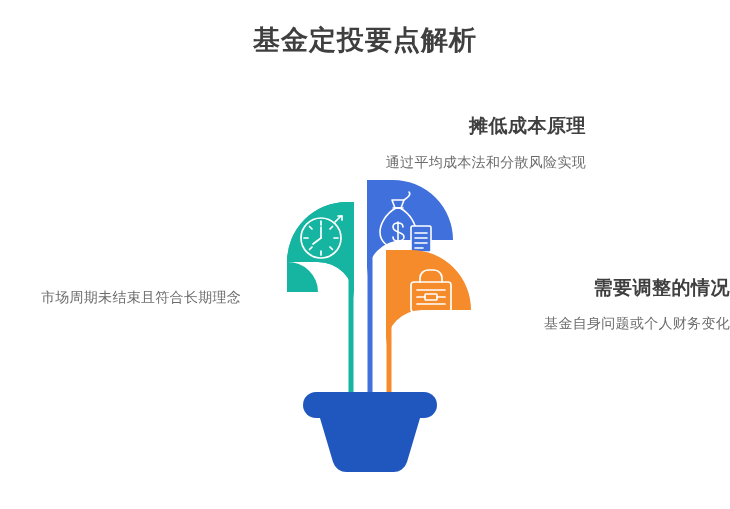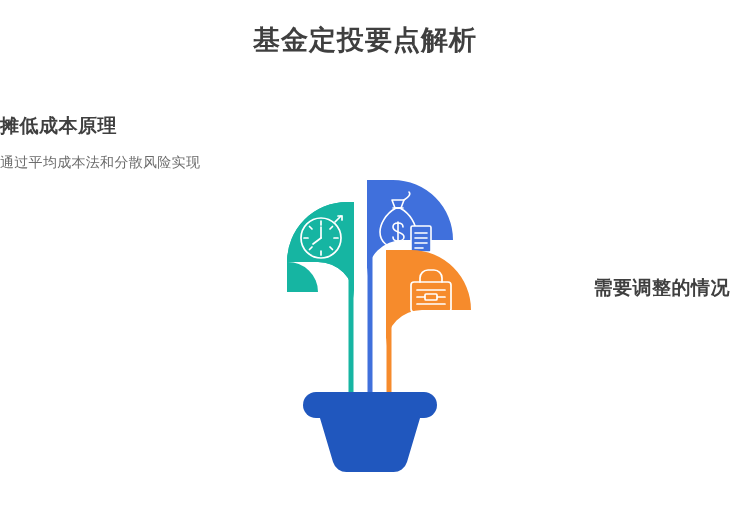--- a/index.html
+++ b/index.html
@@ -44,21 +44,21 @@
     color: #6c6c6c;
     letter-spacing: 0.3px;
     white-space: nowrap;
   }
 
   #block-top {
     position: absolute;
     top: 113px;
     left: 0;
     width: 586px;
-    text-align: left;
+    text-align: right;
   }
   #block-top .block-desc { margin-top: 15px; }
 
   #block-left {
     position: absolute;
     top: 275px;
     left: 0;
     width: 282px;
     text-align: center;
   }
@@ -91,24 +91,26 @@
 <body>
 
 <div id="page-title">基金定投要点解析</div>
 
 <div id="block-top">
   <div class="block-heading">摊低成本原理</div>
   <div class="block-desc">通过平均成本法和分散风险实现</div>
 </div>
 
 <div id="block-left">
+  <div class="block-desc">市场周期未结束且符合长期理念</div>
 </div>
 
 <div id="block-right">
   <div class="block-heading">需要调整的情况</div>
+  <div class="block-desc">基金自身问题或个人财务变化</div>
 </div>
 
 <div id="plant-illustration">
   <svg viewBox="0 0 210 300" xmlns="http://www.w3.org/2000/svg">
 
     <path d="M 86 78 L 86 212" stroke="#16b5a2" stroke-width="5" fill="none" stroke-linecap="butt"></path>
 
     <path d="M 105 30 L 105 212" stroke="#4070dc" stroke-width="5" fill="none" stroke-linecap="butt"></path>
 
     <path d="M 124 100 L 124 212" stroke="#f68b2c" stroke-width="5" fill="none" stroke-linecap="butt"></path>

